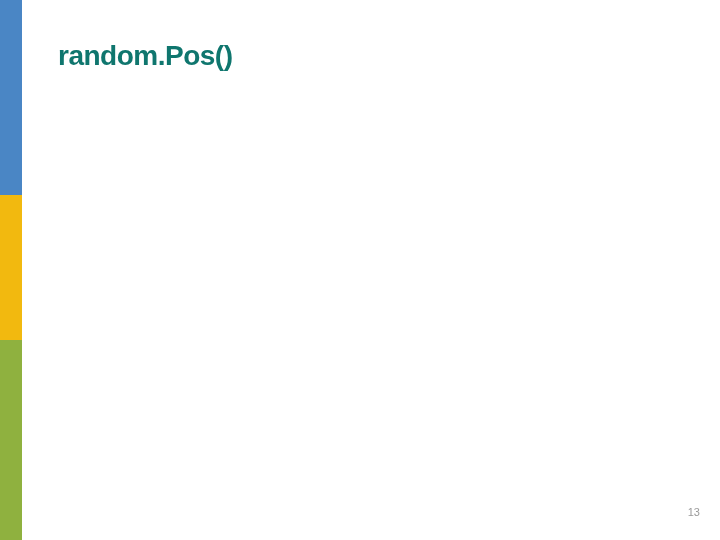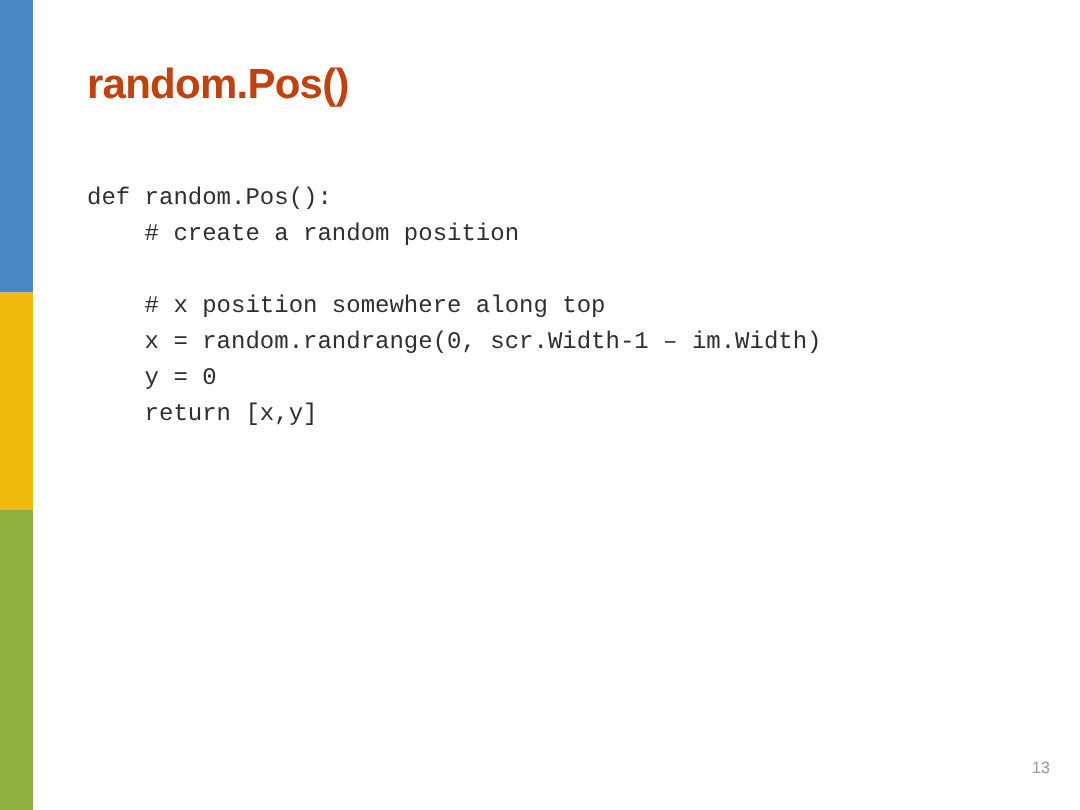--- a/index.html
+++ b/index.html
@@ -48,21 +48,21 @@
     left: 58px;
     top: 40px;
     right: 30px;
   }
   h1.title {
     margin: 0 0 48px 0;
     font-family: Arial, Helvetica, sans-serif;
     font-weight: 900;
     font-size: 28px;
     letter-spacing: -0.5px;
-    color: #c2410c;
+    color: #0f766e;
   }
   pre.code {
     margin: 0;
     font-family: "Courier New", Courier, monospace;
     font-size: 16px;
     line-height: 1.5;
     color: #2f2f2f;
     white-space: pre;
   }
   .page-num {
@@ -78,22 +78,15 @@
 <body>
 
 <div class="sidebar">
   <div class="bar-blue"></div>
   <div class="bar-yellow"></div>
   <div class="bar-green"></div>
 </div>
 
 <div class="content">
   <h1 class="title">random.Pos()</h1>
-  <pre class="code">def random.Pos():
-    # create a random position
-
-    # x position somewhere along top
-    x = random.randrange(0, scr.Width-1 – im.Width)
-    y = 0
-    return [x,y]</pre>
 </div>
 
 <div class="page-num">13</div>
 
 </body></html>

